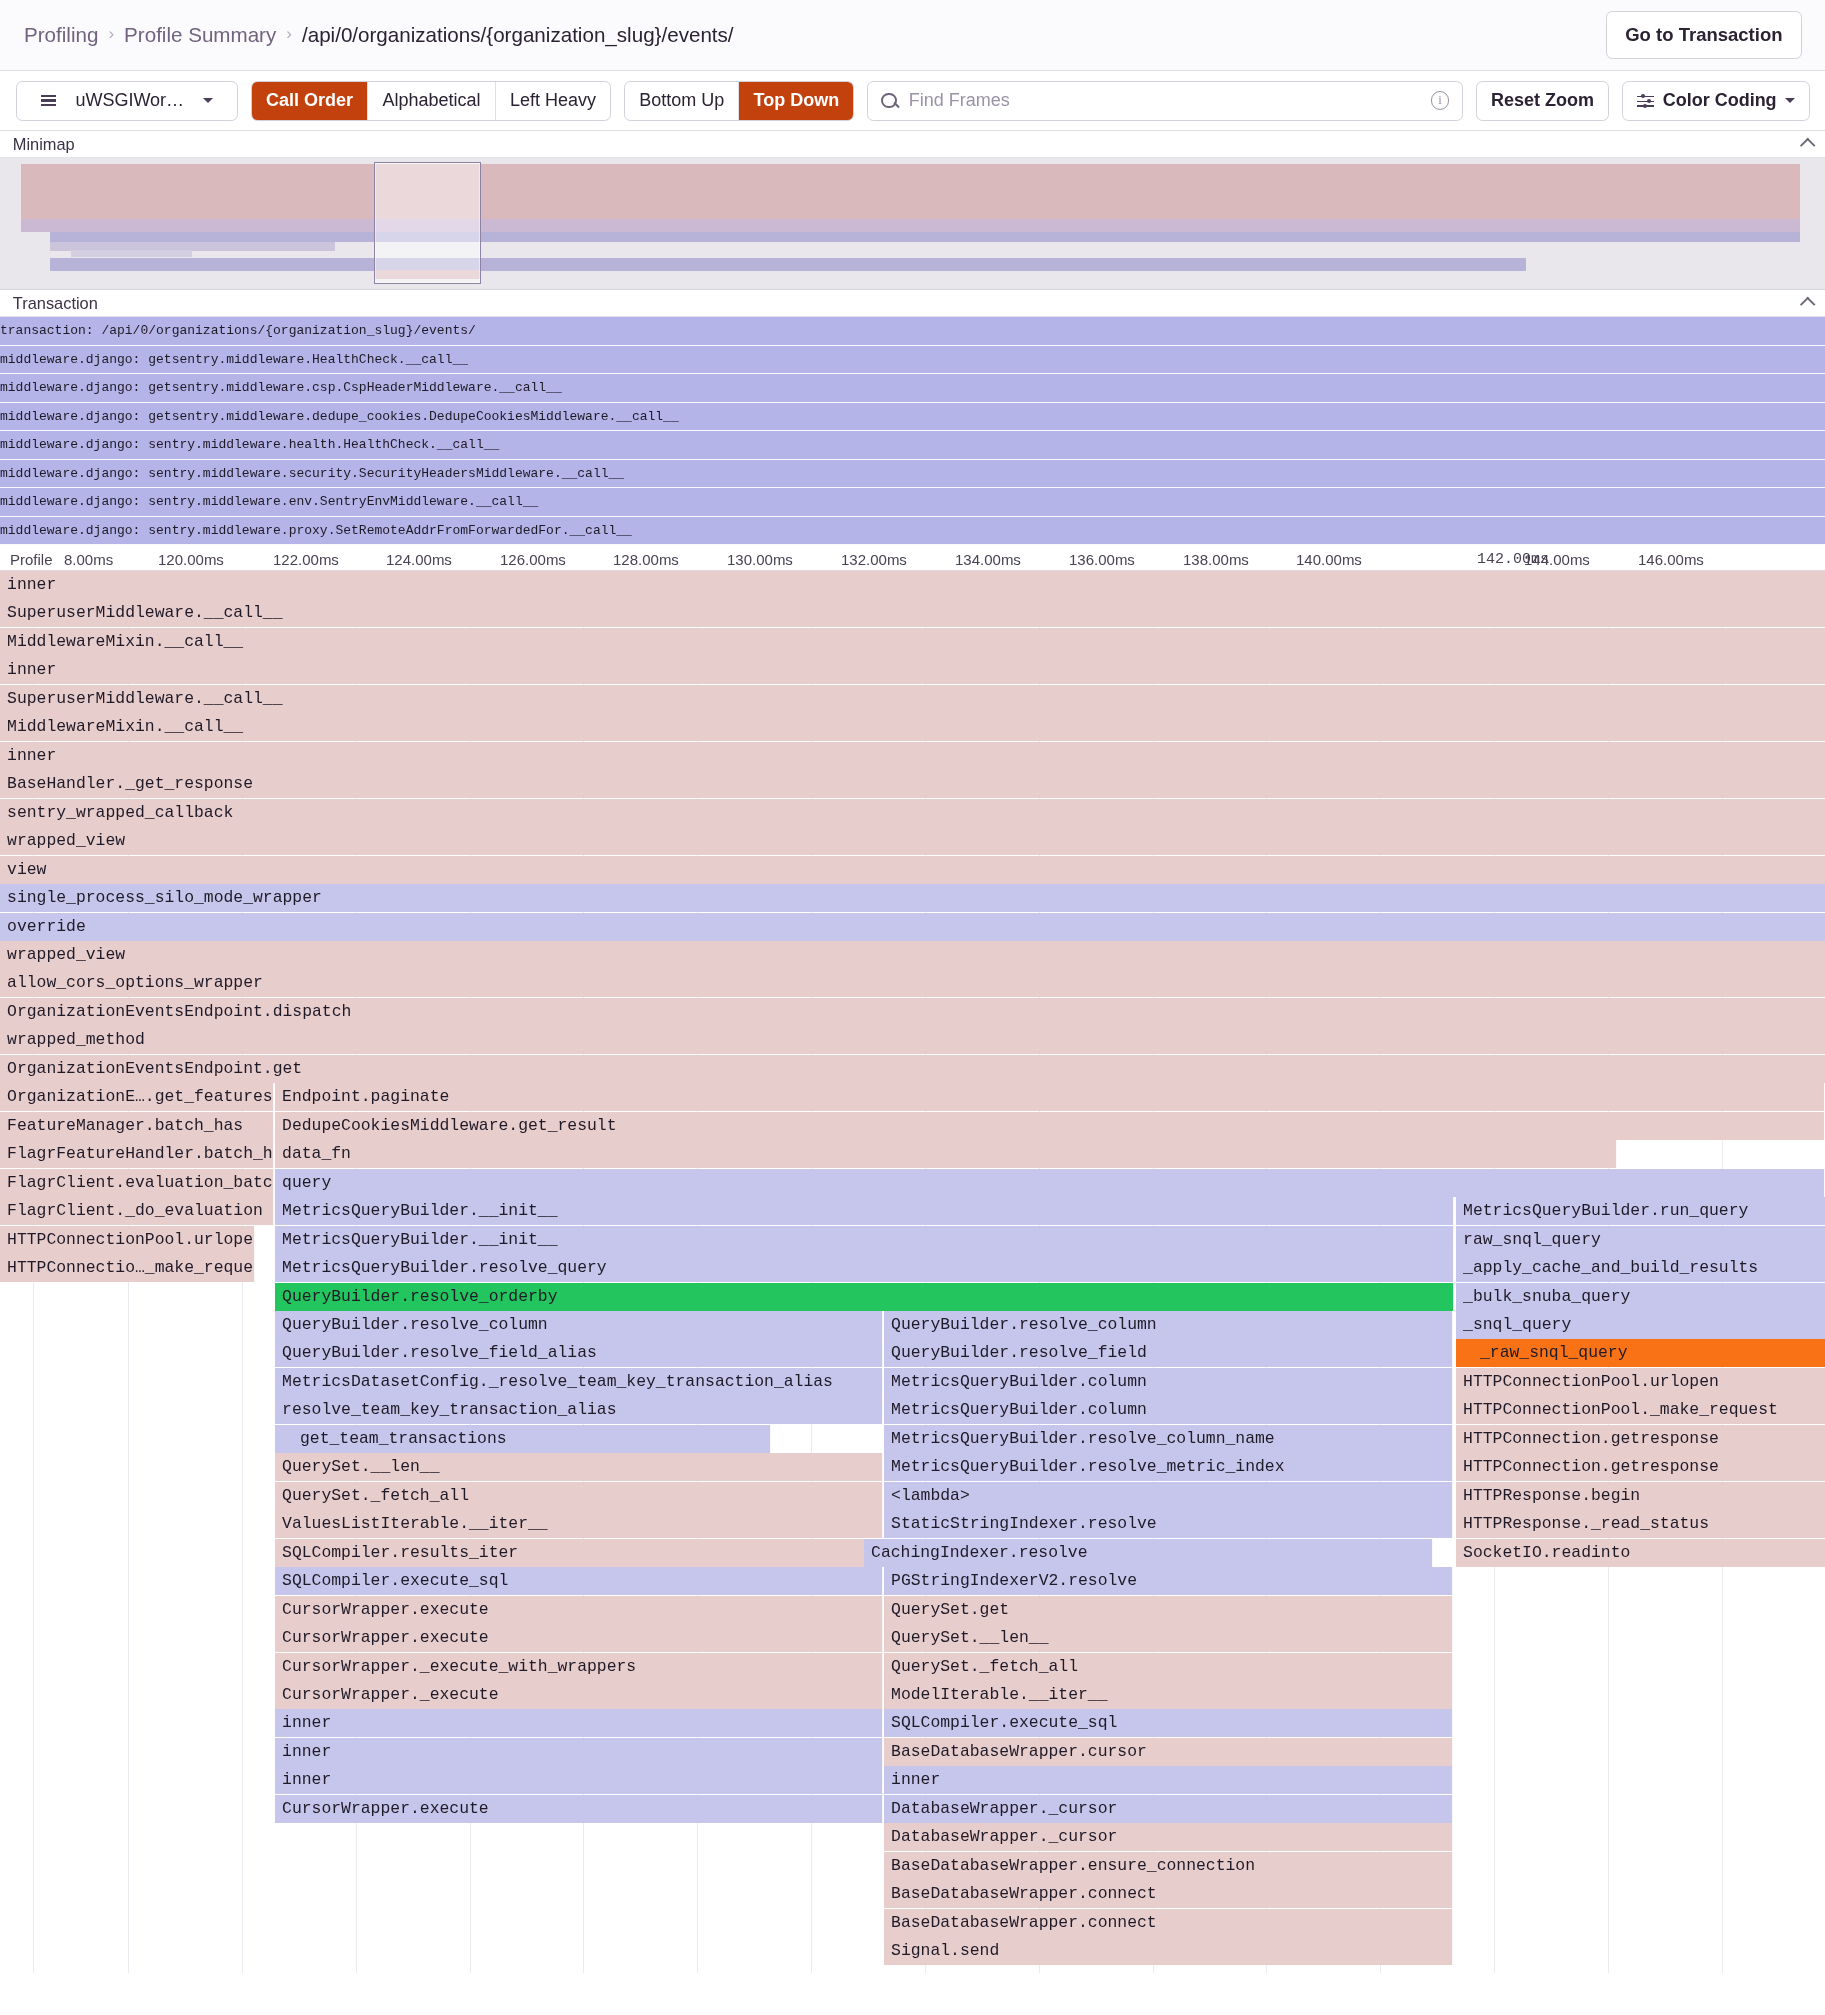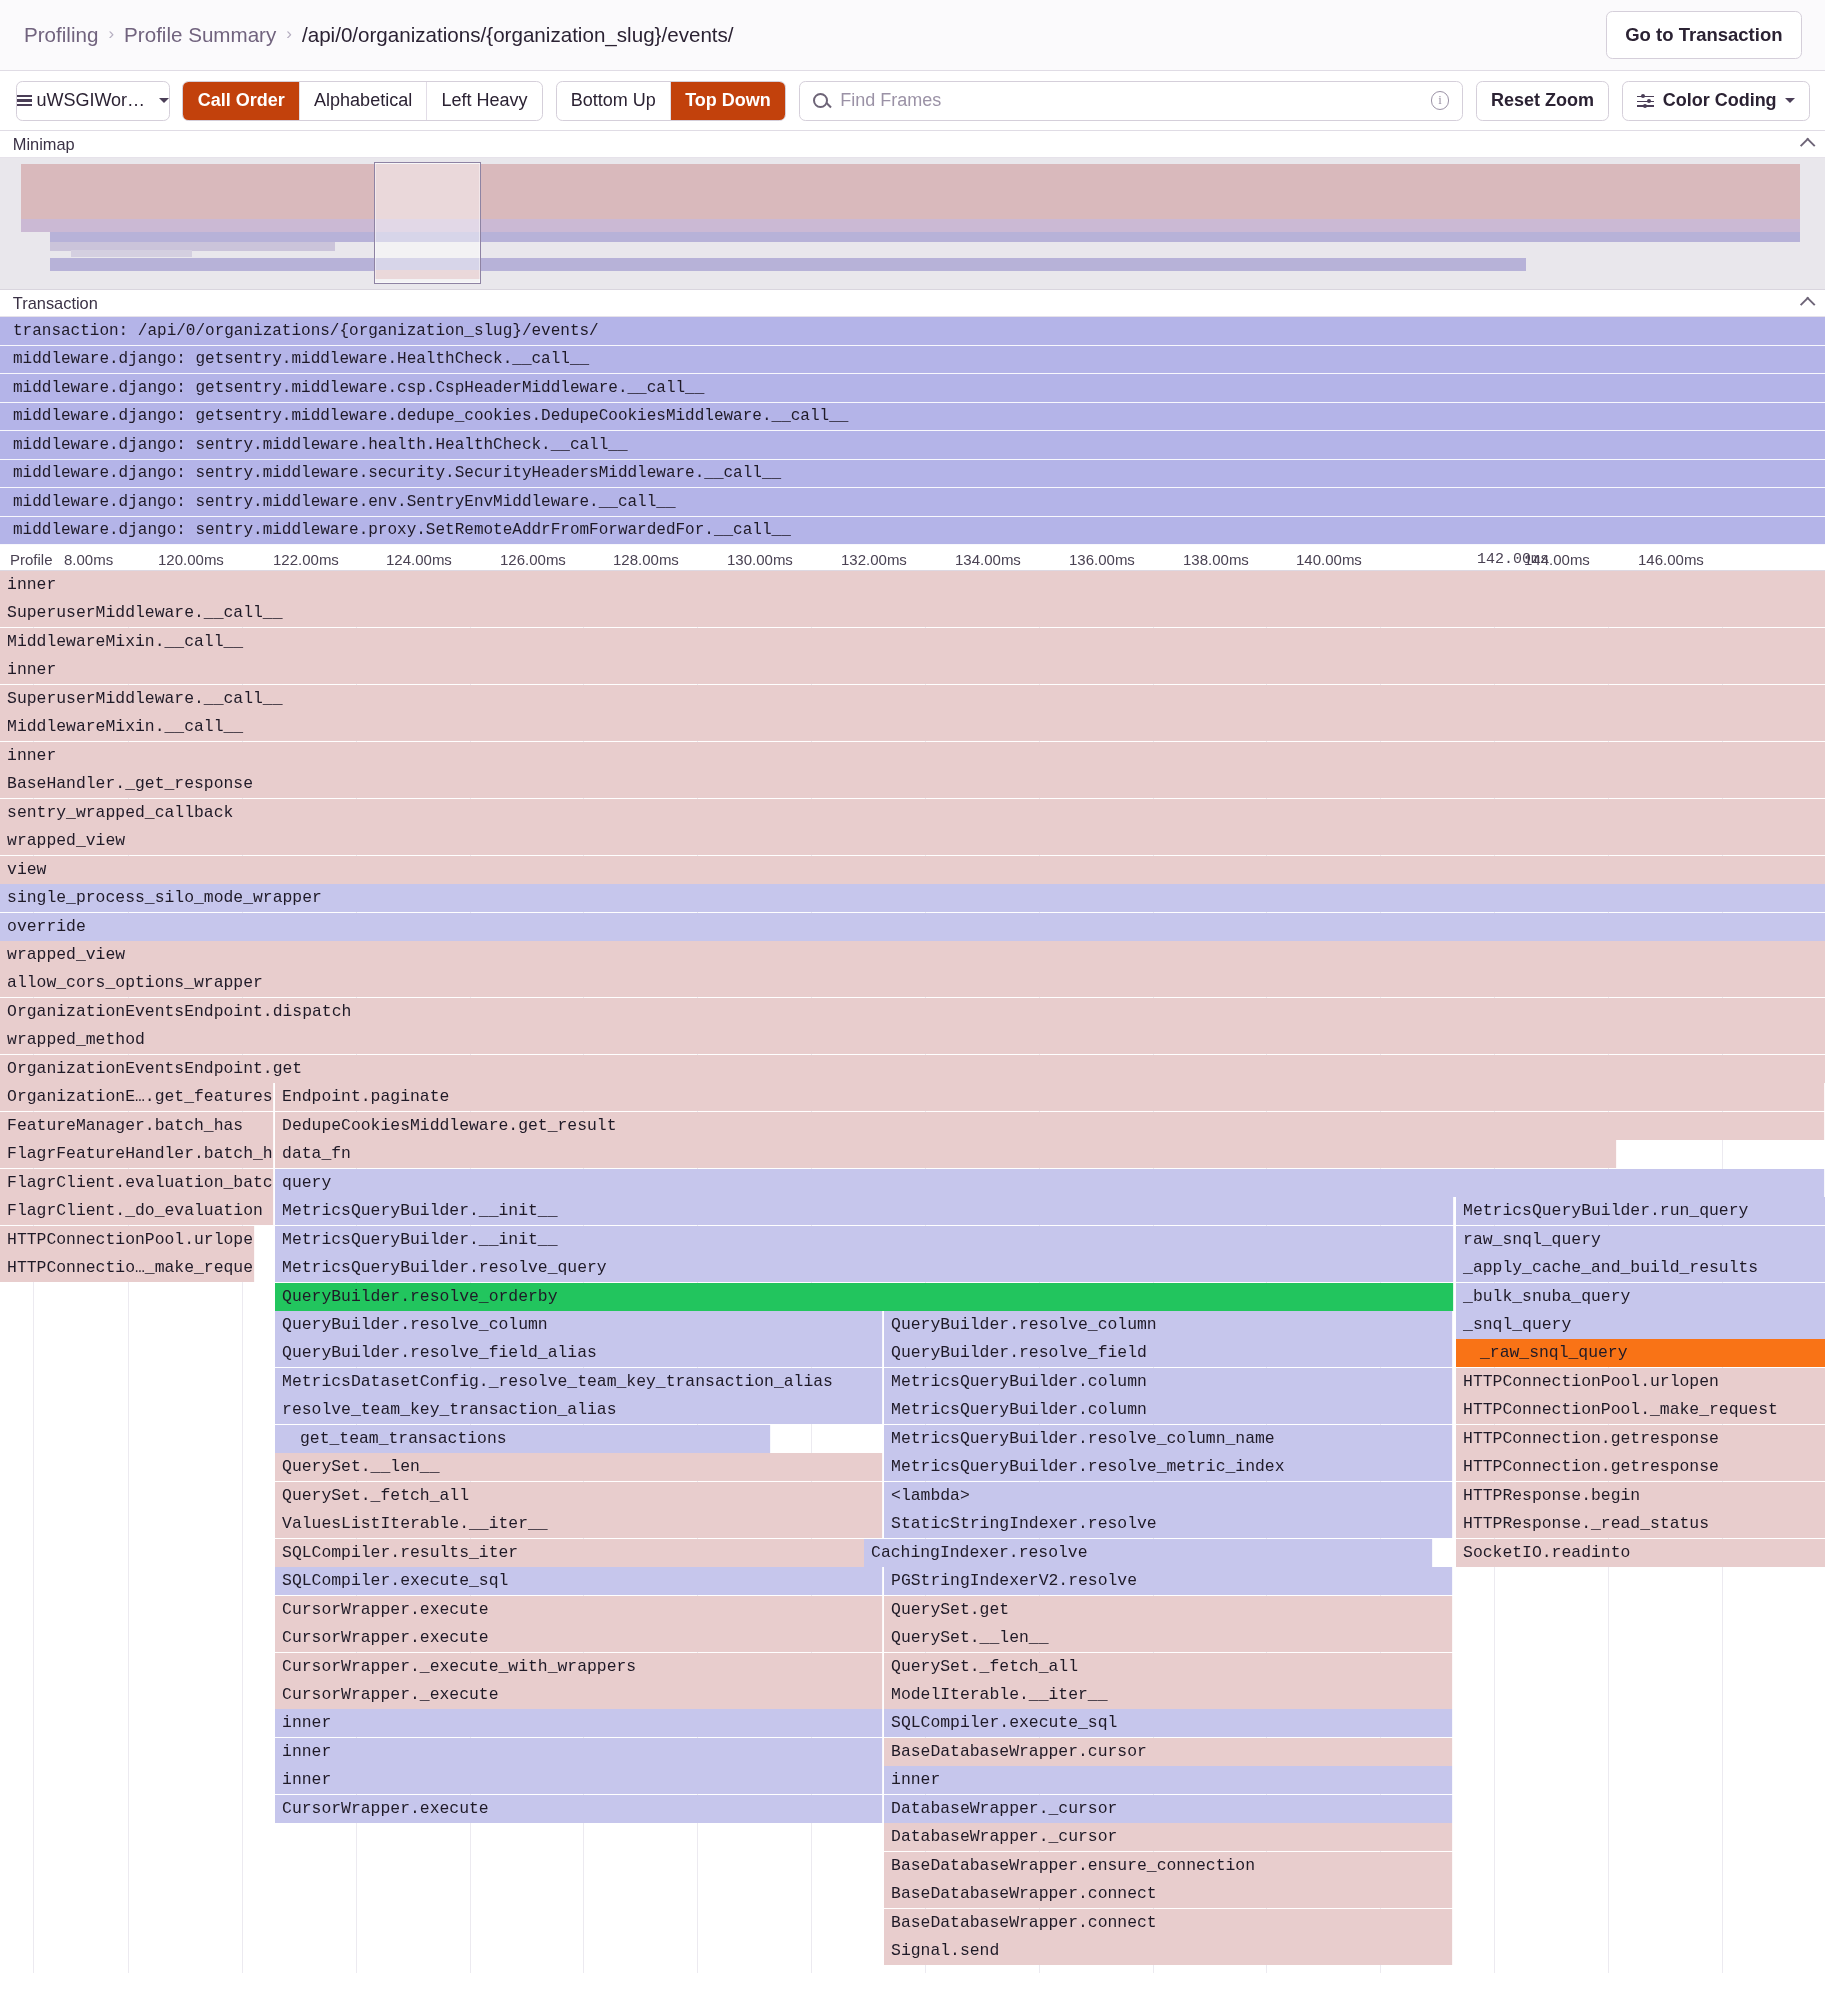--- a/index.html
+++ b/index.html
@@ -57,25 +57,25 @@
     display: flex;
     align-items: center;
     gap: 12.8px;
     padding: 0 15.7px;
     border-bottom: 0.7px solid #e0dce5;
     background: #ffffff;
   }
   .thread-select {
     display: flex;
     align-items: center;
-    gap: 4px;
+    gap: 19px;
     border: 0.7px solid #d5cfda;
     border-radius: 6.4px;
     height: 40px;
-    padding: 0 0;
+    padding: 0 24px;
     font-size: 18px;
     min-width: 154px;
     cursor: pointer;
     background: #fff;
   }
   .hamburger { display: inline-flex; flex-direction: column; gap: 2.8px; }
   .hamburger i { display: block; width: 15.7px; height: 2.1px; background: #4a3e57; }
   .thread-label { flex: 1; white-space: nowrap; overflow: hidden; }
   .caret {
     width: 0; height: 0;
@@ -227,23 +227,23 @@
     background: rgba(255,255,255,0.45);
     box-shadow: 0 0 0 0.7px rgba(255,255,255,0.6) inset;
   }
 
   
   .txn-rows { background: #fff; }
   .txn-row {
     height: 28.5px;
     display: flex;
     align-items: center;
-    padding-left: 13px;
+    padding-left: 0;
     font-family: "Liberation Mono", monospace;
-    font-size: 16px;
+    font-size: 13px;
     color: #1f1a27;
     border-bottom: 0.7px solid rgba(255,255,255,0.9);
     white-space: nowrap;
     overflow: hidden;
   }
 
   
   .ruler {
     height: 25.6px;
     position: relative;

